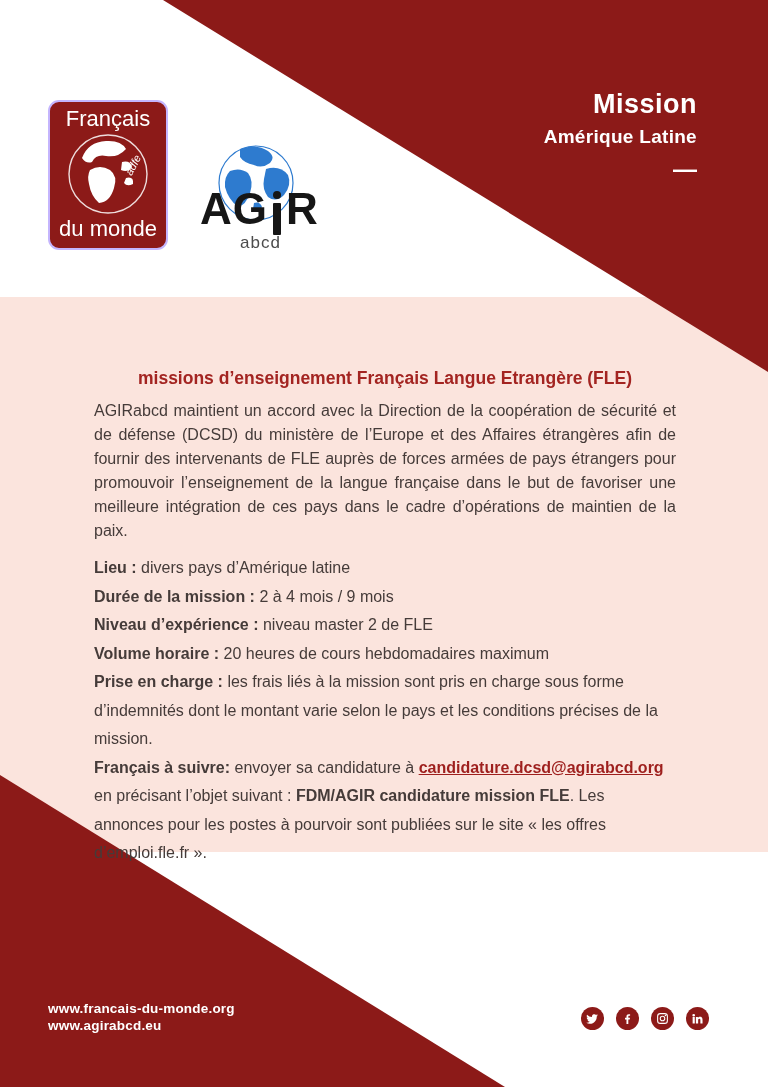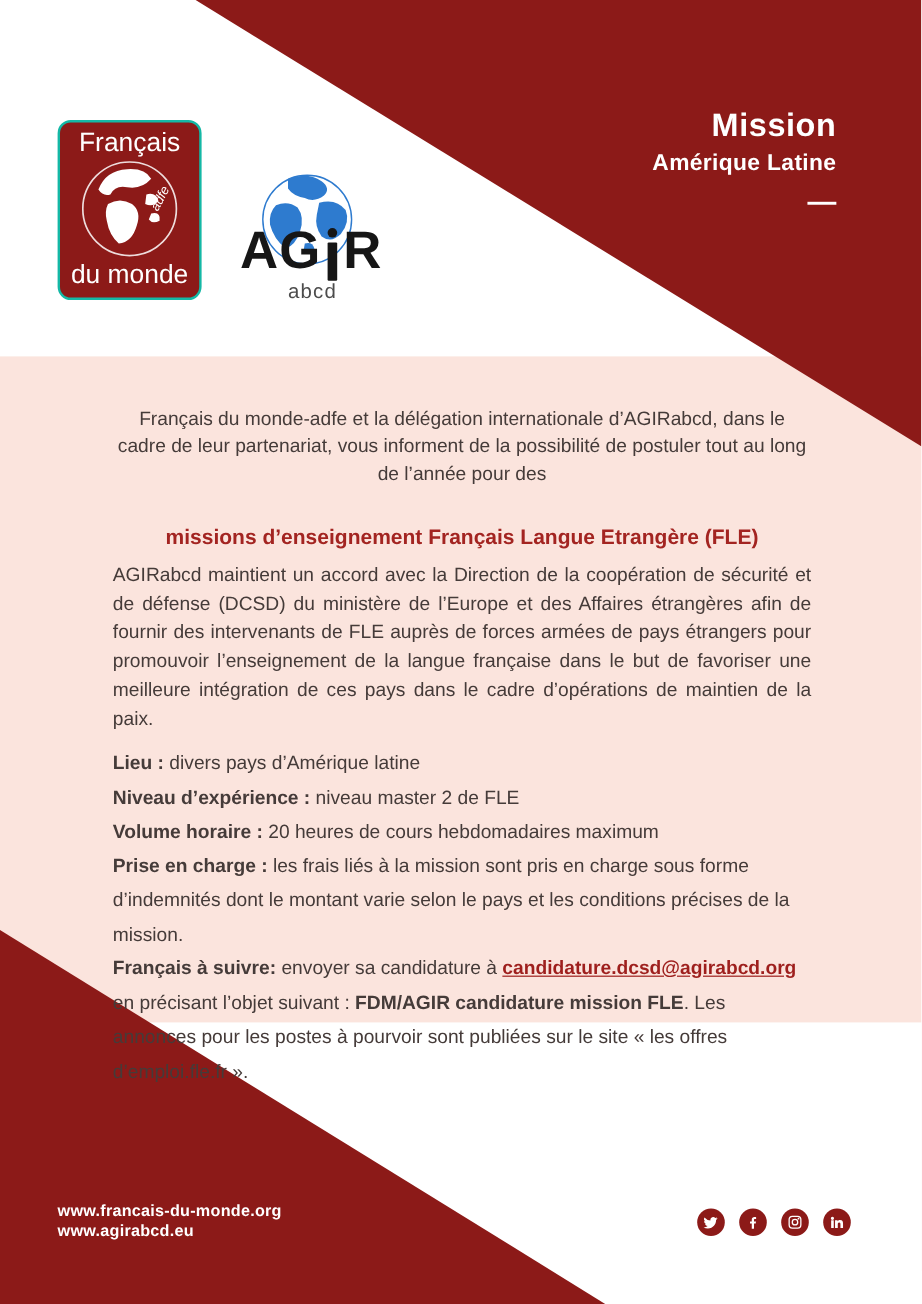--- a/index.html
+++ b/index.html
@@ -11,21 +11,21 @@
   #pink-panel{position:absolute;left:0;top:297px;width:768px;height:555px;background:#fbe4dd;}
   #deco-svg{position:absolute;left:0;top:0;pointer-events:none;}
   
   .mission-block{position:absolute;top:90px;right:71px;text-align:right;color:#ffffff;z-index:5;}
   .mission-title{font-size:27px;font-weight:bold;line-height:28px;letter-spacing:.5px;}
   .mission-region{font-size:19px;font-weight:bold;margin-top:8px;letter-spacing:.3px;}
   .mission-dash{font-size:24px;font-weight:bold;line-height:18px;margin-top:12px;}
   
   .fdm-logo{
     position:absolute;left:48px;top:100px;width:120px;height:150px;z-index:5;
-    background:#8c1a18;border:2px solid #14b8a6;border-radius:11px;
+    background:#8c1a18;border:2px solid #c4b5fd;border-radius:11px;
     display:flex;flex-direction:column;align-items:center;justify-content:space-between;
     box-sizing:border-box;padding:5px 2px 7px;
   }
   .fdm-top,.fdm-bottom{color:#ffffff;font-size:22px;line-height:24px;white-space:nowrap;}
   
   .agir-logo{position:absolute;left:194px;top:141px;width:132px;height:112px;z-index:5;}
   .agir-globe{position:absolute;left:16px;top:2px;}
   .agir-word{position:absolute;left:6px;top:44px;font-size:44px;font-weight:800;color:#161616;
     letter-spacing:1px;line-height:48px;white-space:nowrap;}
   .agir-i{position:relative;display:inline-block;width:8px;height:32px;background:#161616;
@@ -88,28 +88,28 @@
       <path d="M30,6 Q46,0 58,8 Q66,14 60,20 Q52,26 44,22 Q34,20 30,14 Z" fill="#2e7bcf"></path>
       <path d="M20,28 Q30,24 38,30 Q44,38 40,50 Q36,62 28,64 Q18,56 15,44 Q14,34 20,28 Z" fill="#2e7bcf"></path>
       <path d="M56,26 Q70,22 78,32 Q82,42 74,52 Q66,60 58,54 Q52,46 54,36 Z" fill="#2e7bcf"></path>
       <path d="M44,60 Q50,58 52,64 Q48,70 43,66 Z" fill="#2e7bcf"></path>
     </svg>
     <div class="agir-word"><span>AG</span><span class="agir-i"></span><span>R</span></div>
     <div class="agir-sub">abcd</div>
   </div>
 
   <div class="content">
-    <p class="intro">Français du monde-adfe et la délégation internationale d’AGIRabcd, dans le cadre de leur partenariat, vous informent de la possibilité de postuler tout au long de l’année pour des</p>
 
     <p class="headline">missions d’enseignement Français Langue Etrangère (FLE)</p>
 
     <p class="bodytext">AGIRabcd maintient un accord avec la Direction de la coopération de sécurité et de défense (DCSD) du ministère de l’Europe et des Affaires étrangères afin de fournir des intervenants de FLE auprès de forces armées de pays étrangers pour promouvoir l’enseignement de la langue française dans le but de favoriser une meilleure intégration de ces pays dans le cadre d’opérations de maintien de la paix.</p>
 
     <div class="details">
       <p class="detail"><b>Lieu :</b><span> divers pays d’Amérique latine</span></p>
+      <p class="detail"><b>Durée de la mission :</b><span> 2 à 4 mois / 9 mois</span></p>
       <p class="detail"><b>Niveau d’expérience :</b><span> niveau master 2 de FLE</span></p>
       <p class="detail"><b>Volume horaire :</b><span> 20 heures de cours hebdomadaires maximum</span></p>
       <p class="detail"><b>Prise en charge :</b><span> les frais liés à la mission sont pris en charge sous forme d’indemnités dont le montant varie selon le pays et les conditions précises de la mission.</span></p>
       <p class="detail"><b>Français à suivre:</b><span> envoyer sa candidature à </span><a class="mail-link">candidature.dcsd@agirabcd.org</a><span> en précisant l’objet suivant : </span><b>FDM/AGIR candidature mission FLE</b><span>. Les annonces pour les postes à pourvoir sont publiées sur le site « les offres d’emploi.fle.fr ».</span></p>
     </div>
   </div>
 
   <div class="site-links">
     <div>www.francais-du-monde.org</div>
     <div>www.agirabcd.eu</div>

